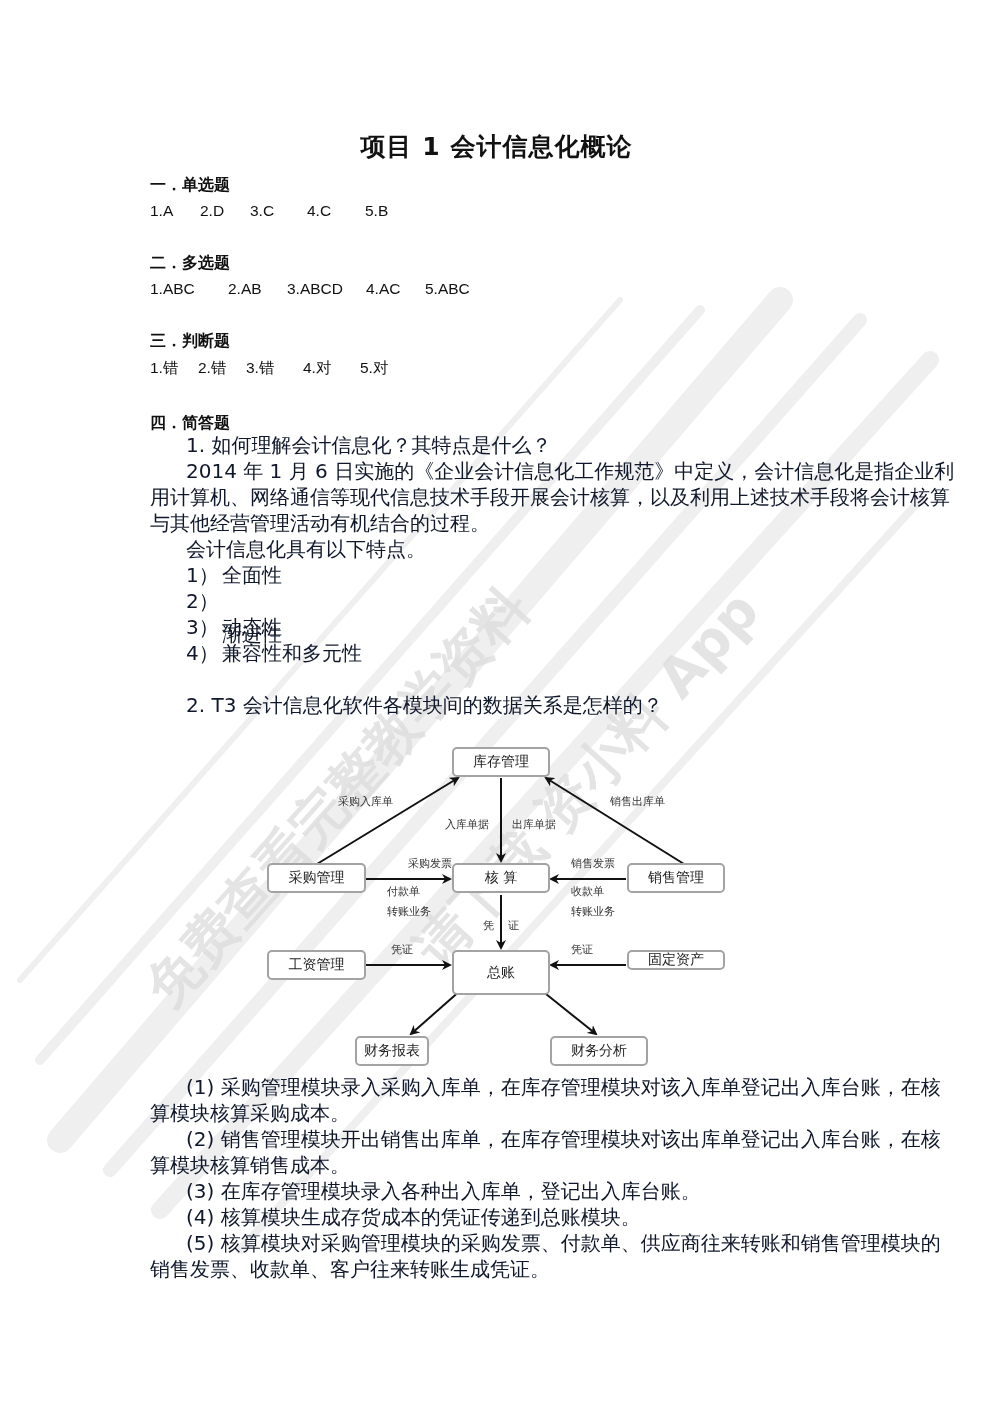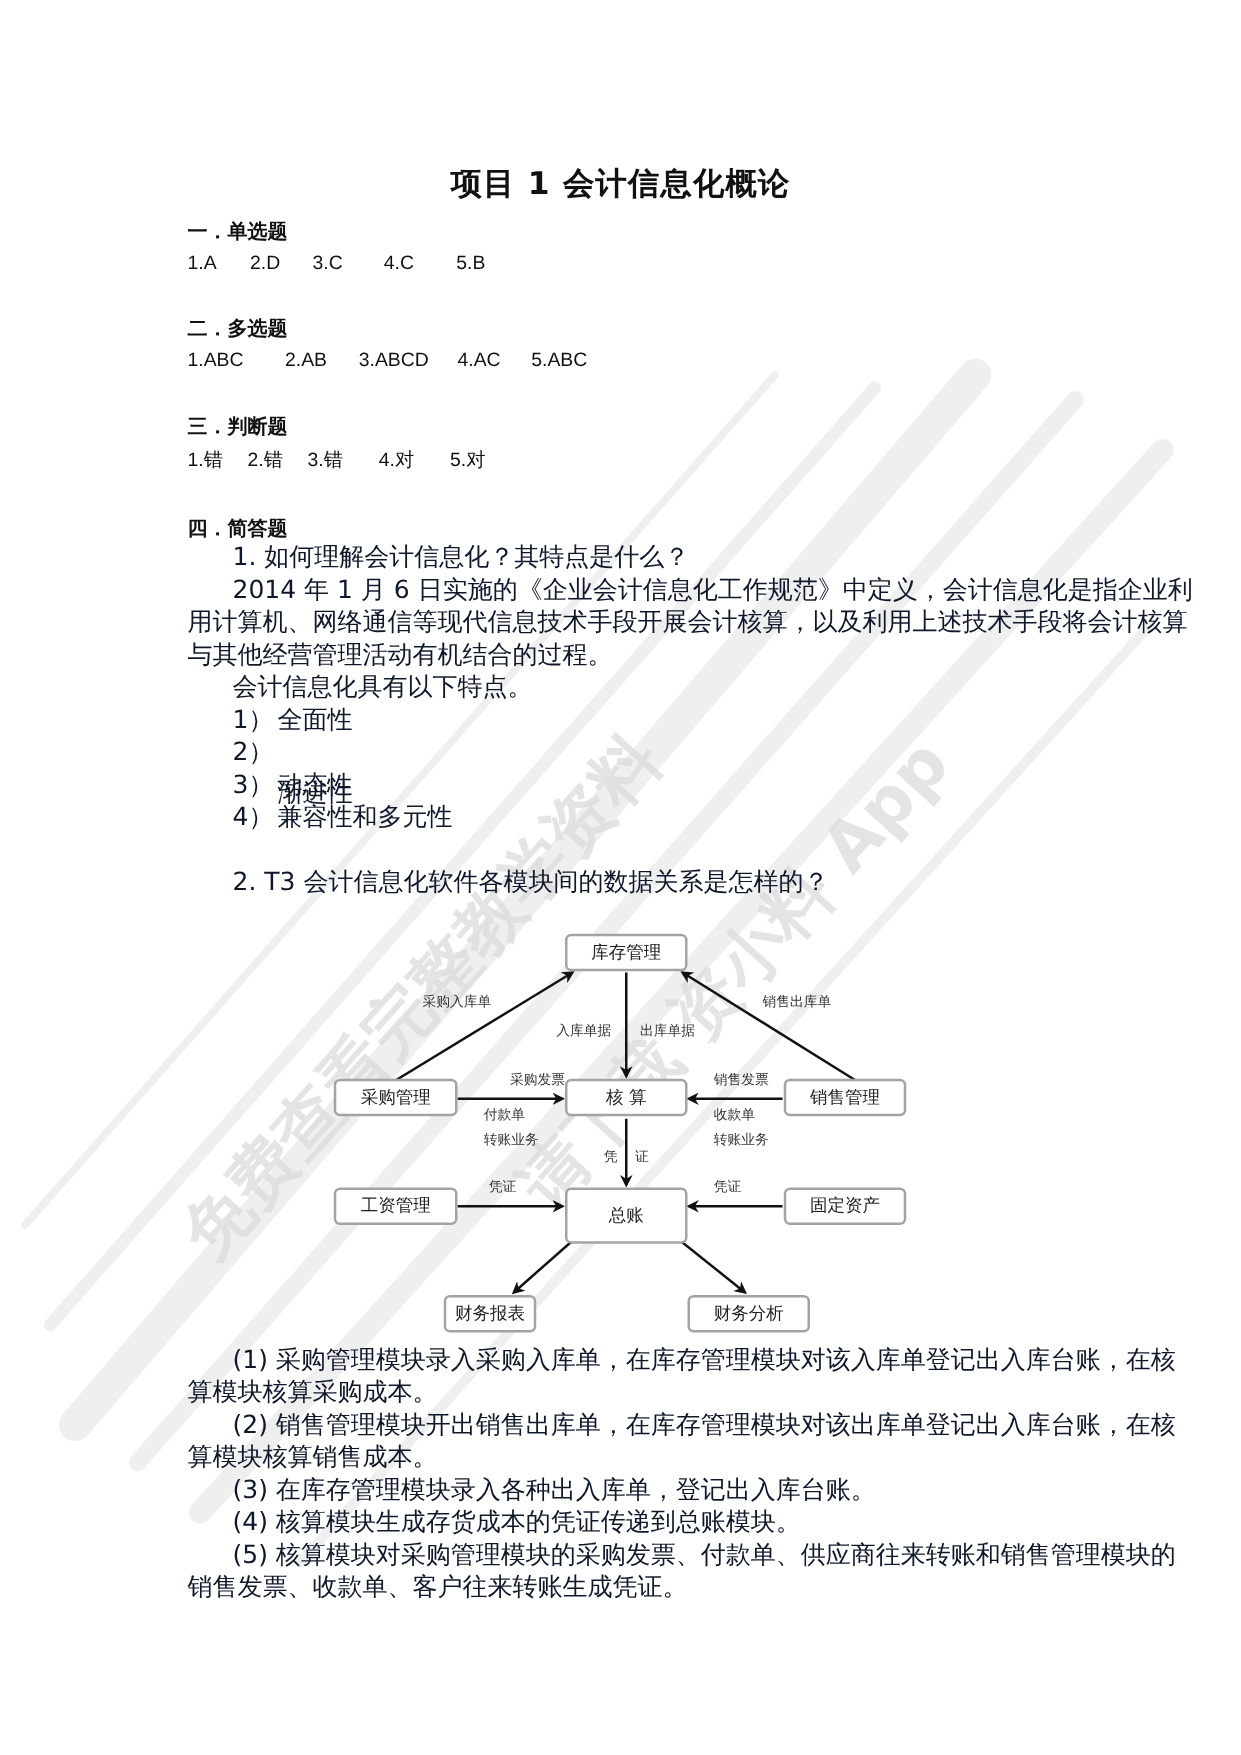--- a/index.html
+++ b/index.html
@@ -134,21 +134,21 @@
         <line x1="531" y1="982" x2="596" y2="1034" marker-end="url(#ah)"></line>
       </g>
     </svg>
 
     <div class="box" style="left:452px; top:747px; width:98px; height:30px;">库存管理</div>
     <div class="box" style="left:267px; top:863px; width:99px; height:30px;">采购管理</div>
     <div class="box" style="left:452px; top:863px; width:98px; height:30px;">核  算</div>
     <div class="box" style="left:627px; top:863px; width:98px; height:30px;">销售管理</div>
     <div class="box" style="left:267px; top:950px; width:99px; height:30px;">工资管理</div>
     <div class="box" style="left:452px; top:950px; width:98px; height:45px;">总账</div>
-    <div class="box" style="left:627px; top:950px; width:98px; height:30px;">固定资产</div>
+    <div class="box" style="left:627px; top:950px; width:98px; height:20px;">固定资产</div>
     <div class="box" style="left:355px; top:1036px; width:74px; height:30px;">财务报表</div>
     <div class="box" style="left:550px; top:1036px; width:98px; height:30px;">财务分析</div>
 
     <div class="lbl" style="left:338px; top:794px;">采购入库单</div>
     <div class="lbl" style="left:610px; top:794px;">销售出库单</div>
     <div class="lbl" style="left:445px; top:817px;">入库单据</div>
     <div class="lbl" style="left:512px; top:817px;">出库单据</div>
     <div class="lbl" style="left:387px; top:856px;margin-left:21px;">采购发票</div>
     <div class="lbl" style="left:387px; top:884px;">付款单</div>
     <div class="lbl" style="left:387px; top:904px;">转账业务</div>

